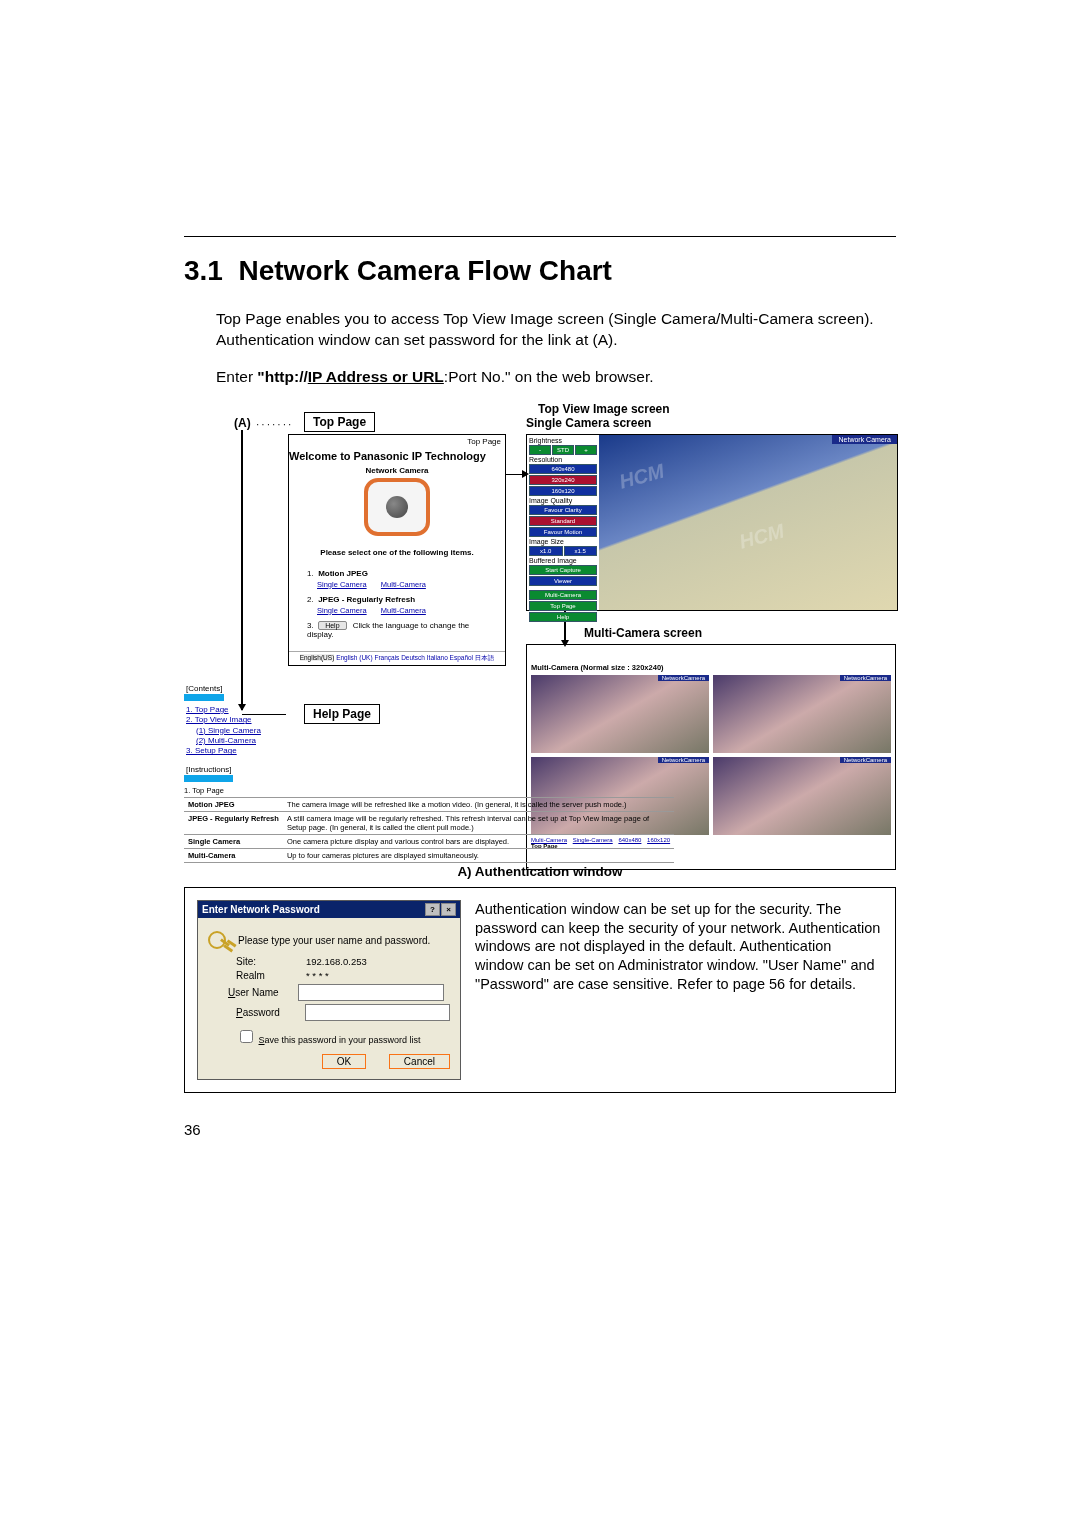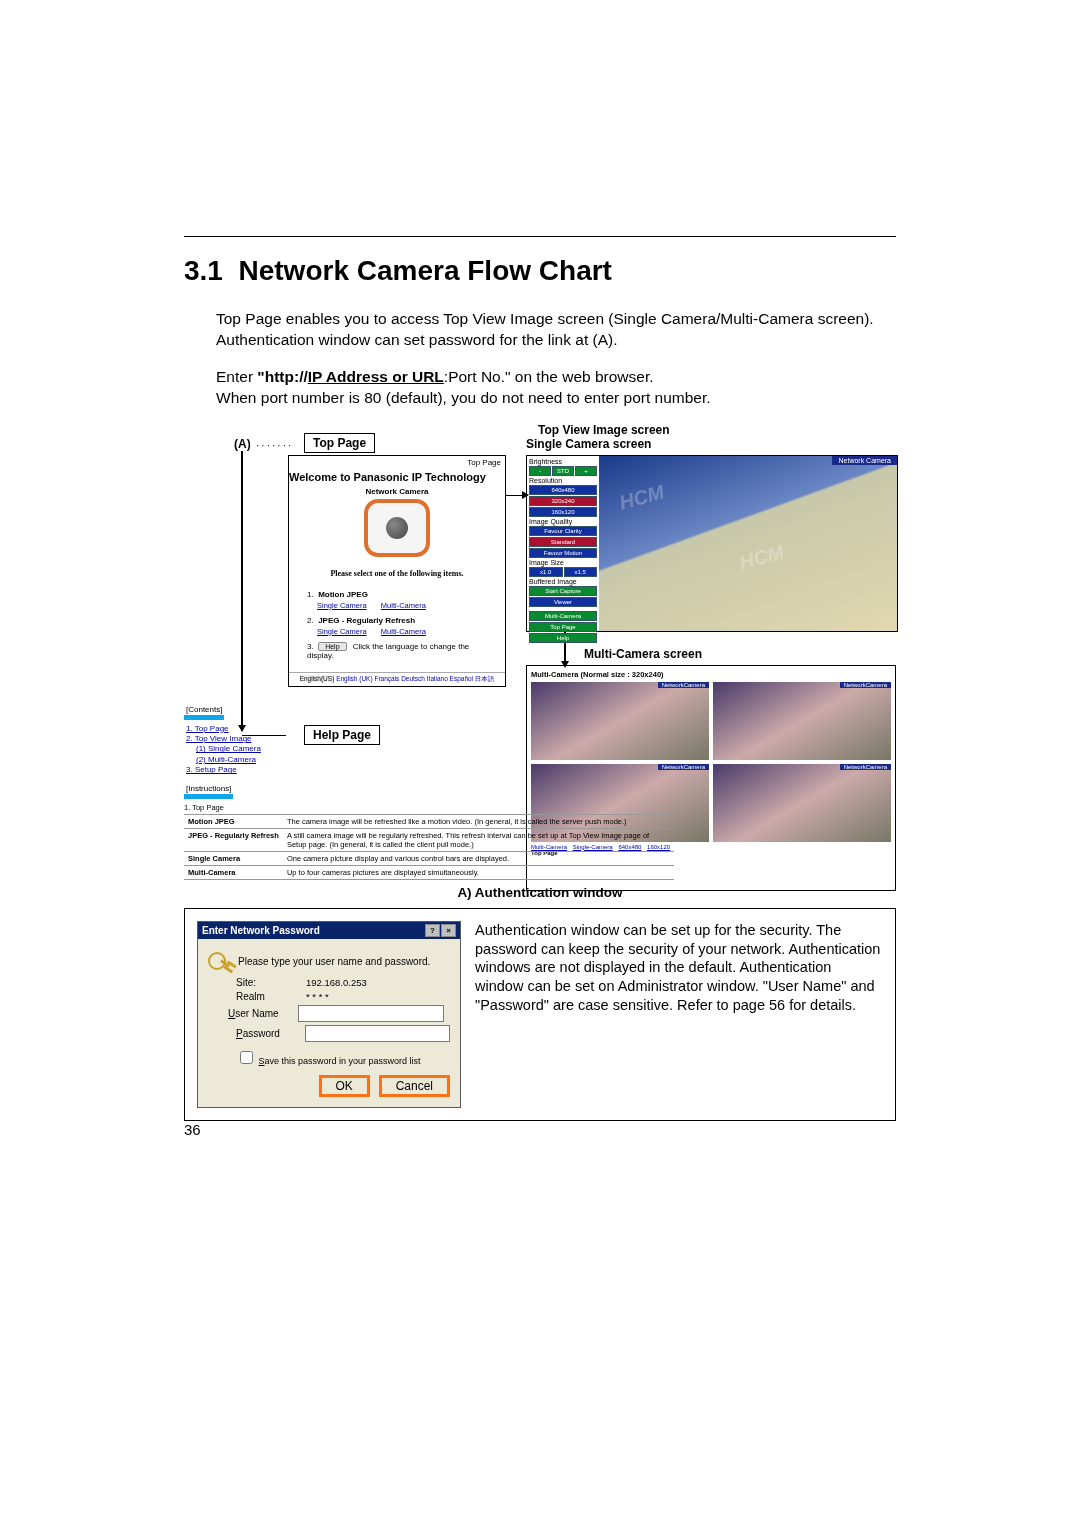--- a/index.html
+++ b/index.html
@@ -92,21 +92,21 @@
     background: #f5f5f5;
     position: relative;
   }
   .tp-cam::after{
     content:"";
     position:absolute; left:50%; top:50%;
     width:22px; height:22px; margin:-11px 0 0 -11px;
     border-radius:50%;
     background: radial-gradient(circle at 35% 35%, #888, #444);
   }
-  .tp-instr { text-align: center; font-weight: bold; font-size: 8px; margin: 12px 0; font-family: Liberation Serif, serif; }
+  .tp-instr { text-align: center; font-weight: bold; font-size: 8px; margin: 12px 0; }
   .tp-list { padding: 0 10px 4px 18px; }
   .tp-list .row { margin: 2px 0; }
   .tp-list .hdr { font-weight: bold; font-size: 8px; }
   .link-u { color: #0000aa; text-decoration: underline; font-size: 7.5px; }
   .tp-two-links { padding-left: 10px; }
   .tp-two-links span { margin-right: 12px; }
   .tp-help-btn {
     display:inline-block; font-size:7px; border:1px solid #888;
     background:#e6e6e6; padding:0 6px; border-radius:2px; margin-right:4px;
   }
@@ -168,21 +168,21 @@
     background:#1a2a8a; color:#fff;
     font-size:7px; padding:1px 6px;
   }
 
   
   .multi-cam {
     position: absolute;
     left: 342px; top: 240px;
     width: 370px; height: 226px;
     border: 1px solid #000;
-    padding: 4px 4px 4px;
+    padding: 18px 4px 4px;
     font-size: 7px;
     box-sizing: border-box;
   }
   .mc-head { font-weight: bold; font-size: 7.5px; }
   .mc-grid {
     display:grid;
     grid-template-columns: 1fr 1fr;
     grid-template-rows: 1fr 1fr;
     gap:4px;
     height: 160px;
@@ -200,21 +200,21 @@
 
   
   .contents {
     position:absolute;
     left:0; top:280px;
     font-size:8px;
     width: 320px;
   }
   .under-box {
     display:inline-block;
-    border-bottom:5px solid #0ea5e9;
+    border-bottom:7px solid #0ea5e9;
     padding:0 2px 1px;
     font-size:8px;
   }
   .help-links { color:#0000aa; line-height:1.3; margin:4px 0 8px 2px; }
   .help-links div { text-decoration: underline; }
   .help-links .indent { margin-left: 10px; }
 
   .instr-table {
     border-collapse: collapse;
     font-size:7.5px;
@@ -317,25 +317,25 @@
     left:12px; top:12px;
     width:10px; height:3px;
     background:#c9a227;
     box-shadow: 6px -3px 0 0 #c9a227, 6px 3px 0 0 #c9a227;
     transform: rotate(35deg);
   }
   .dlg-check { font-size:9px; margin:6px 0 8px 28px; }
   .dlg-check .ul{text-decoration:underline;}
   .dlg-buttons { text-align:right; }
   .dlg-buttons button{
-    font-size:12px;
+    font-size:10px;
     padding:1px 14px;
     background:#ece9d8;
-    border:3px solid #f97316;
-    margin-left:6px;
+    border:1px solid #f97316;
+    margin-left:20px;
   }
   .auth-text {
     flex:1;
     font-size:14.5px;
     line-height:1.3;
   }
   .page-num {
     position:absolute;
     left:184px; bottom:390px;
     font-size:15px;
@@ -349,21 +349,20 @@
   <hr class="rule">
 
   <h1 class="section">
     <span>3.1</span>&nbsp;&nbsp;<span>Network Camera Flow Chart</span>
   </h1>
 
   <p class="body-text">Top Page enables you to access Top View Image screen (Single Camera/Multi-Camera screen). Authentication window can set password for the link at (A).</p>
 
   <p class="body-text">
     <span>Enter </span><span class="b"><span>"http://</span><span class="u">IP Address or URL</span></span><span>:Port No." on the web browser.</span><br>
-    <span>When port number is 80 (default), you do not need to enter port number.</span>
   </p>
 
   <div class="figure">
 
     <div class="a-marker" style="left:50px; top:12px;">(A)</div>
     <div class="dots" style="left:72px; top:15px;">·······</div>
 
     <div class="box-label" style="left:120px; top:8px;">Top Page</div>
 
     <div class="plain-label" style="left:354px; top:-2px;">Top View Image screen</div>

